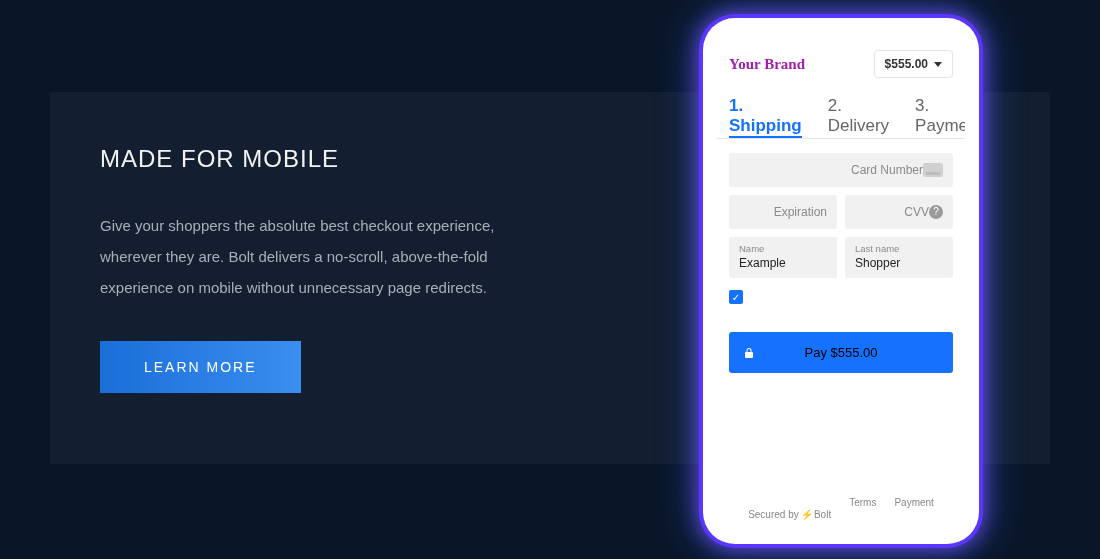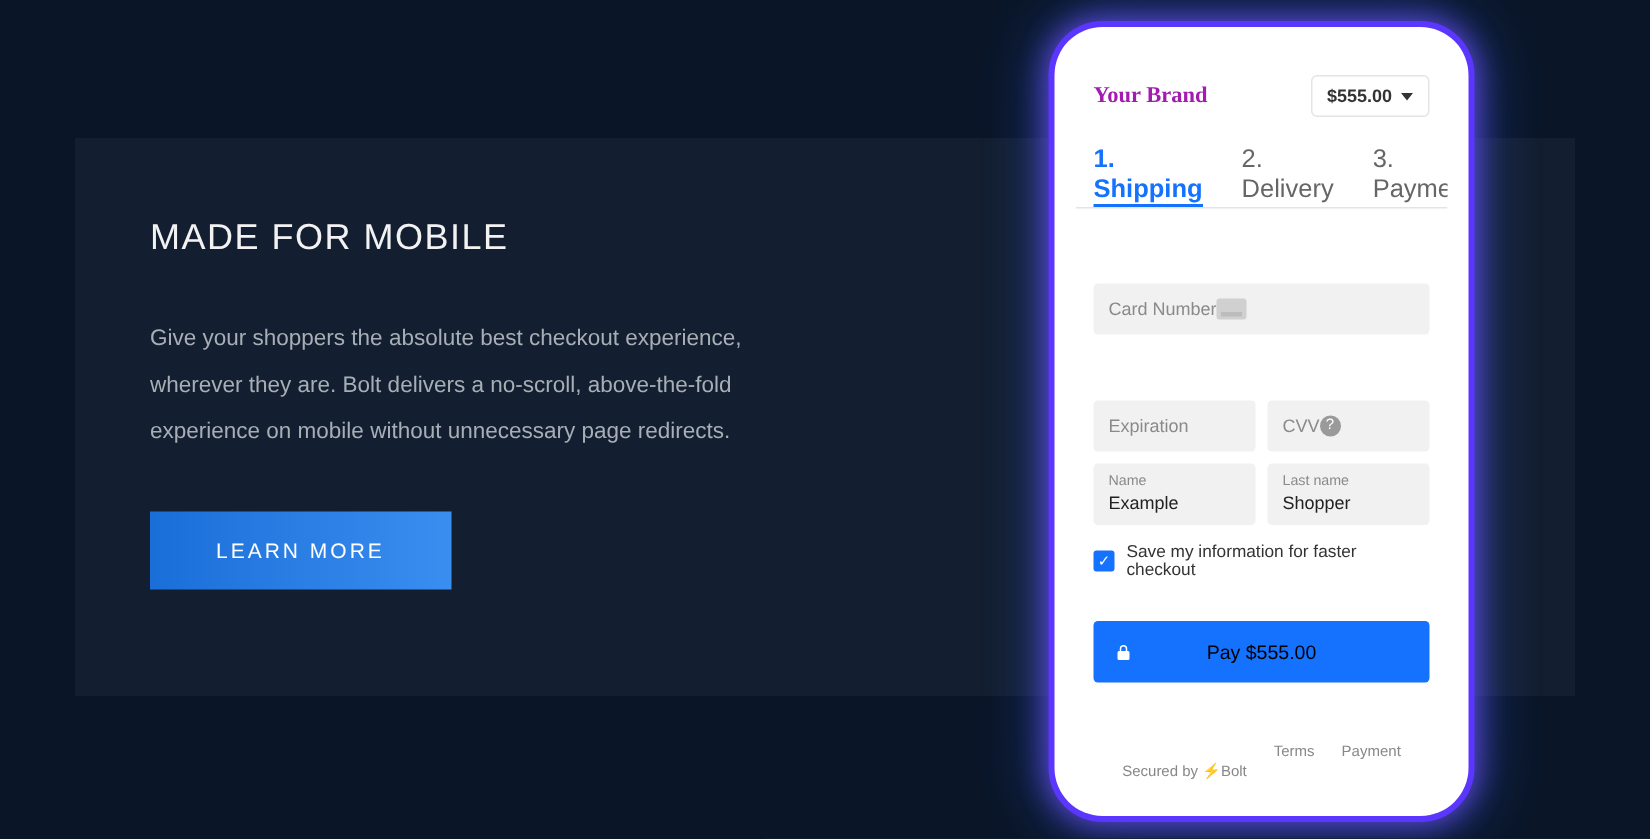--- a/index.html
+++ b/index.html
@@ -123,24 +123,23 @@
   .form {
     padding: 14px 12px 0 12px;
   }
   .field {
     background: #f1f1f1;
     border-radius: 3px;
     padding: 10px 10px;
     margin-bottom: 8px;
     display: flex;
     align-items: center;
-    justify-content: flex-start;
+    justify-content: flex-end;
     color: #8a8a8a;
     font-size: 12px;
-    margin-top: 36px;
   }
   .row2 {
     display: flex;
     gap: 8px;
   }
   .row2 .field { flex: 1; }
   .card-icon {
     width: 20px; height: 14px;
     background: #d0d0d0;
     border-radius: 2px;
@@ -274,21 +273,20 @@
           <div class="sf-value">Example</div>
         </div>
         <div class="smallfield">
           <div class="sf-label">Last name</div>
           <div class="sf-value">Shopper</div>
         </div>
       </div>
 
       <div class="save-row">
         <div class="cb">✓</div>
-        <span>Save my information for faster checkout</span>
       </div>
 
       <button class="paybtn">
         <span class="lock-icon">
           <svg viewBox="0 0 24 24" width="12" height="12" fill="#fff">
               <path d="M12 2a5 5 0 0 0-5 5v3H6a2 2 0 0 0-2 2v8a2 2 0 0 0 2 2h12a2 2 0 0 0 2-2v-8a2 2 0 0 0-2-2h-1V7a5 5 0 0 0-5-5zm-3 5a3 3 0 0 1 6 0v3H9V7z"></path>
             </svg>
         </span>
         <span>Pay $555.00</span>
       </button>

